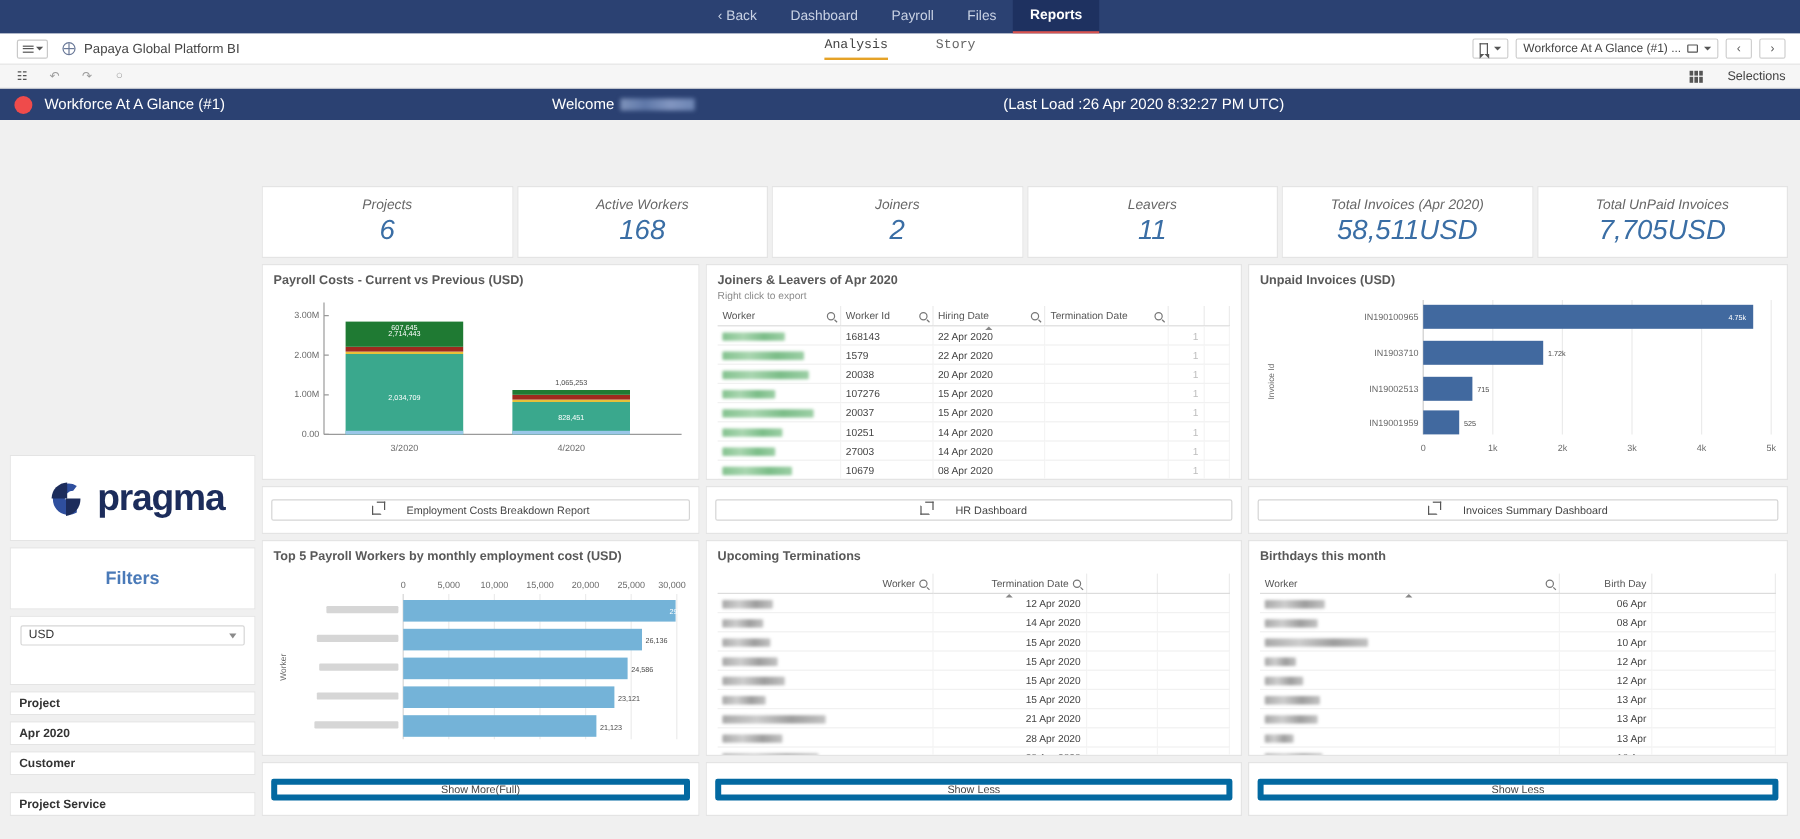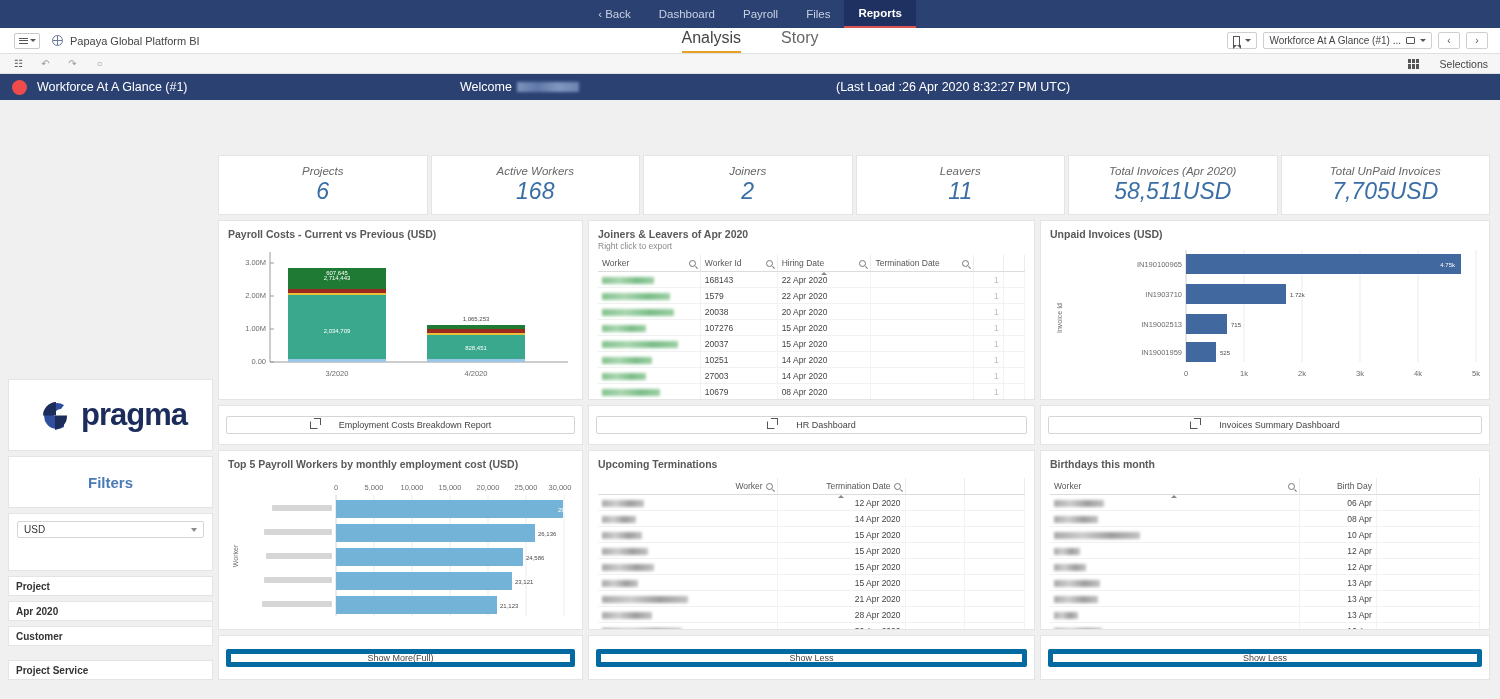--- a/index.html
+++ b/index.html
@@ -54,22 +54,22 @@
   .app-globe::after {
     content: ""; position: absolute; left: 4px; top: 0;
     width: 1px; height: 9px; background: #6b7a99;
   }
   #app-title { margin-left: 7px; font-size: 11px; color: #444; }
   .center-tabs {
     position: absolute; left: 0; right: 0; display: flex;
     justify-content: center; gap: 40px; pointer-events: none;
   }
   .center-tab {
-    font-size: 16px; color: #666; padding-bottom: 4px;
-    pointer-events: auto; cursor: pointer;
+    font-size: 11px; color: #666; padding-bottom: 4px;
+    pointer-events: auto; cursor: pointer; font-family: Liberation Mono, monospace;
   }
   .center-tab.active { color: #444; border-bottom: 2px solid #e5a227; }
   .right-tools {
     margin-left: auto; margin-right: 12px; display: flex;
     align-items: center; gap: 6px;
   }
   .tool-pill {
     height: 17px; border: 1px solid #cfcfcf; border-radius: 2px;
     background: #fff; display: flex; align-items: center;
     padding: 0 5px; gap: 5px; font-size: 10px; color: #444; cursor: pointer;

